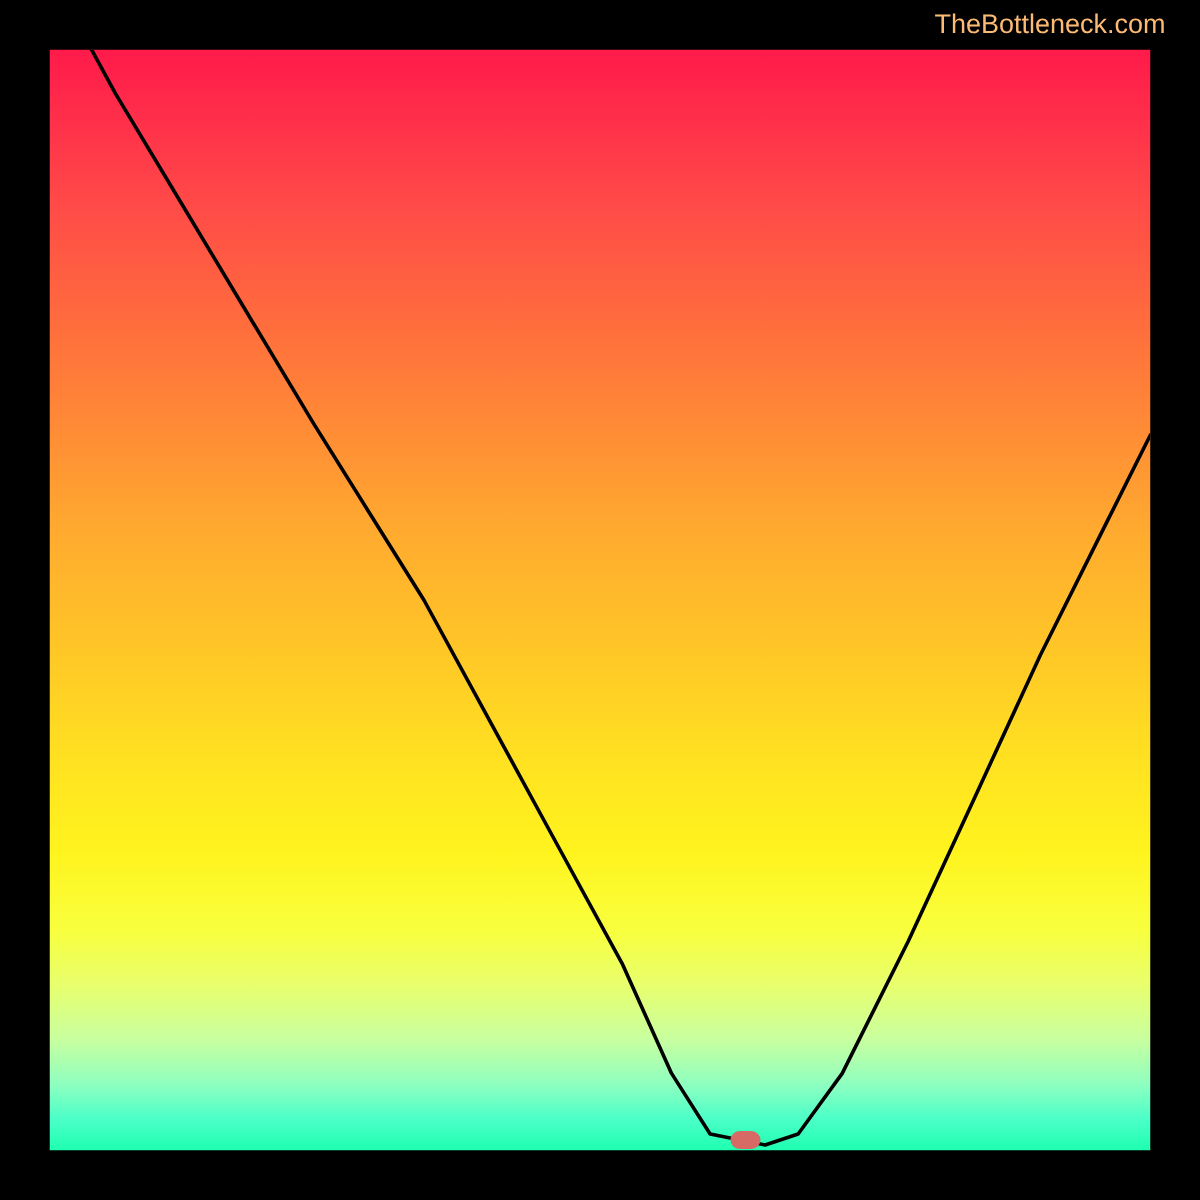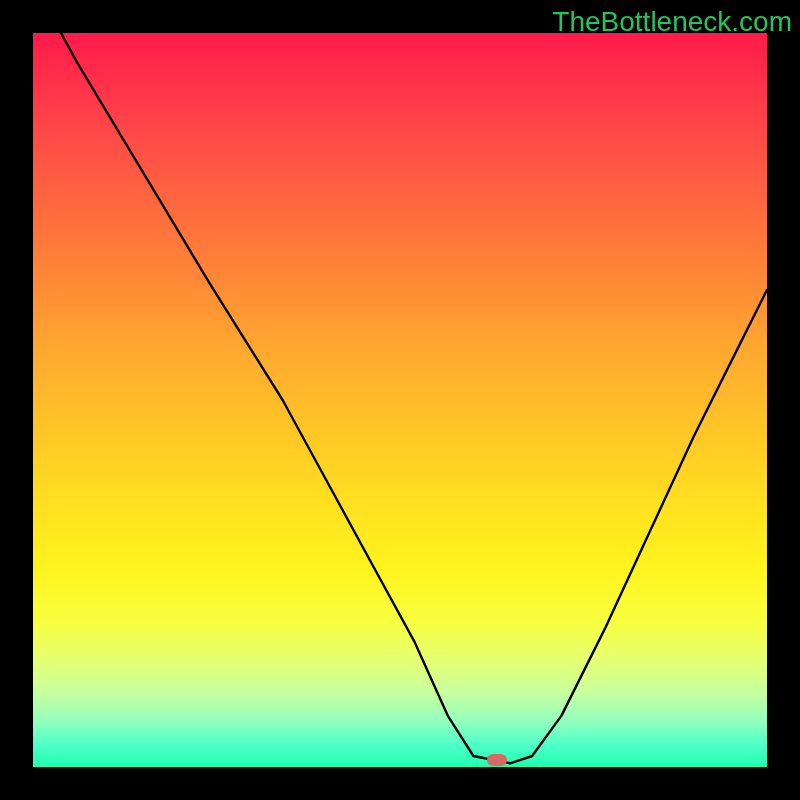--- a/index.html
+++ b/index.html
@@ -7,23 +7,23 @@
     width: 800px;
     height: 800px;
     background: #000;
     position: relative;
     font-family: Arial, sans-serif;
     overflow: hidden;
   }
   .watermark {
     position: absolute;
     top: 6px;
-    right: 8px;
-    color: #22c55e;
-    font-size: 28px;
+    right: 23px;
+    color: #fdba74;
+    font-size: 18px;
     font-weight: 500;
     z-index: 10;
   }
   .plot-area {
     position: absolute;
     left: 33px;
     top: 33px;
     width: 734px;
     height: 734px;
     overflow: hidden;

